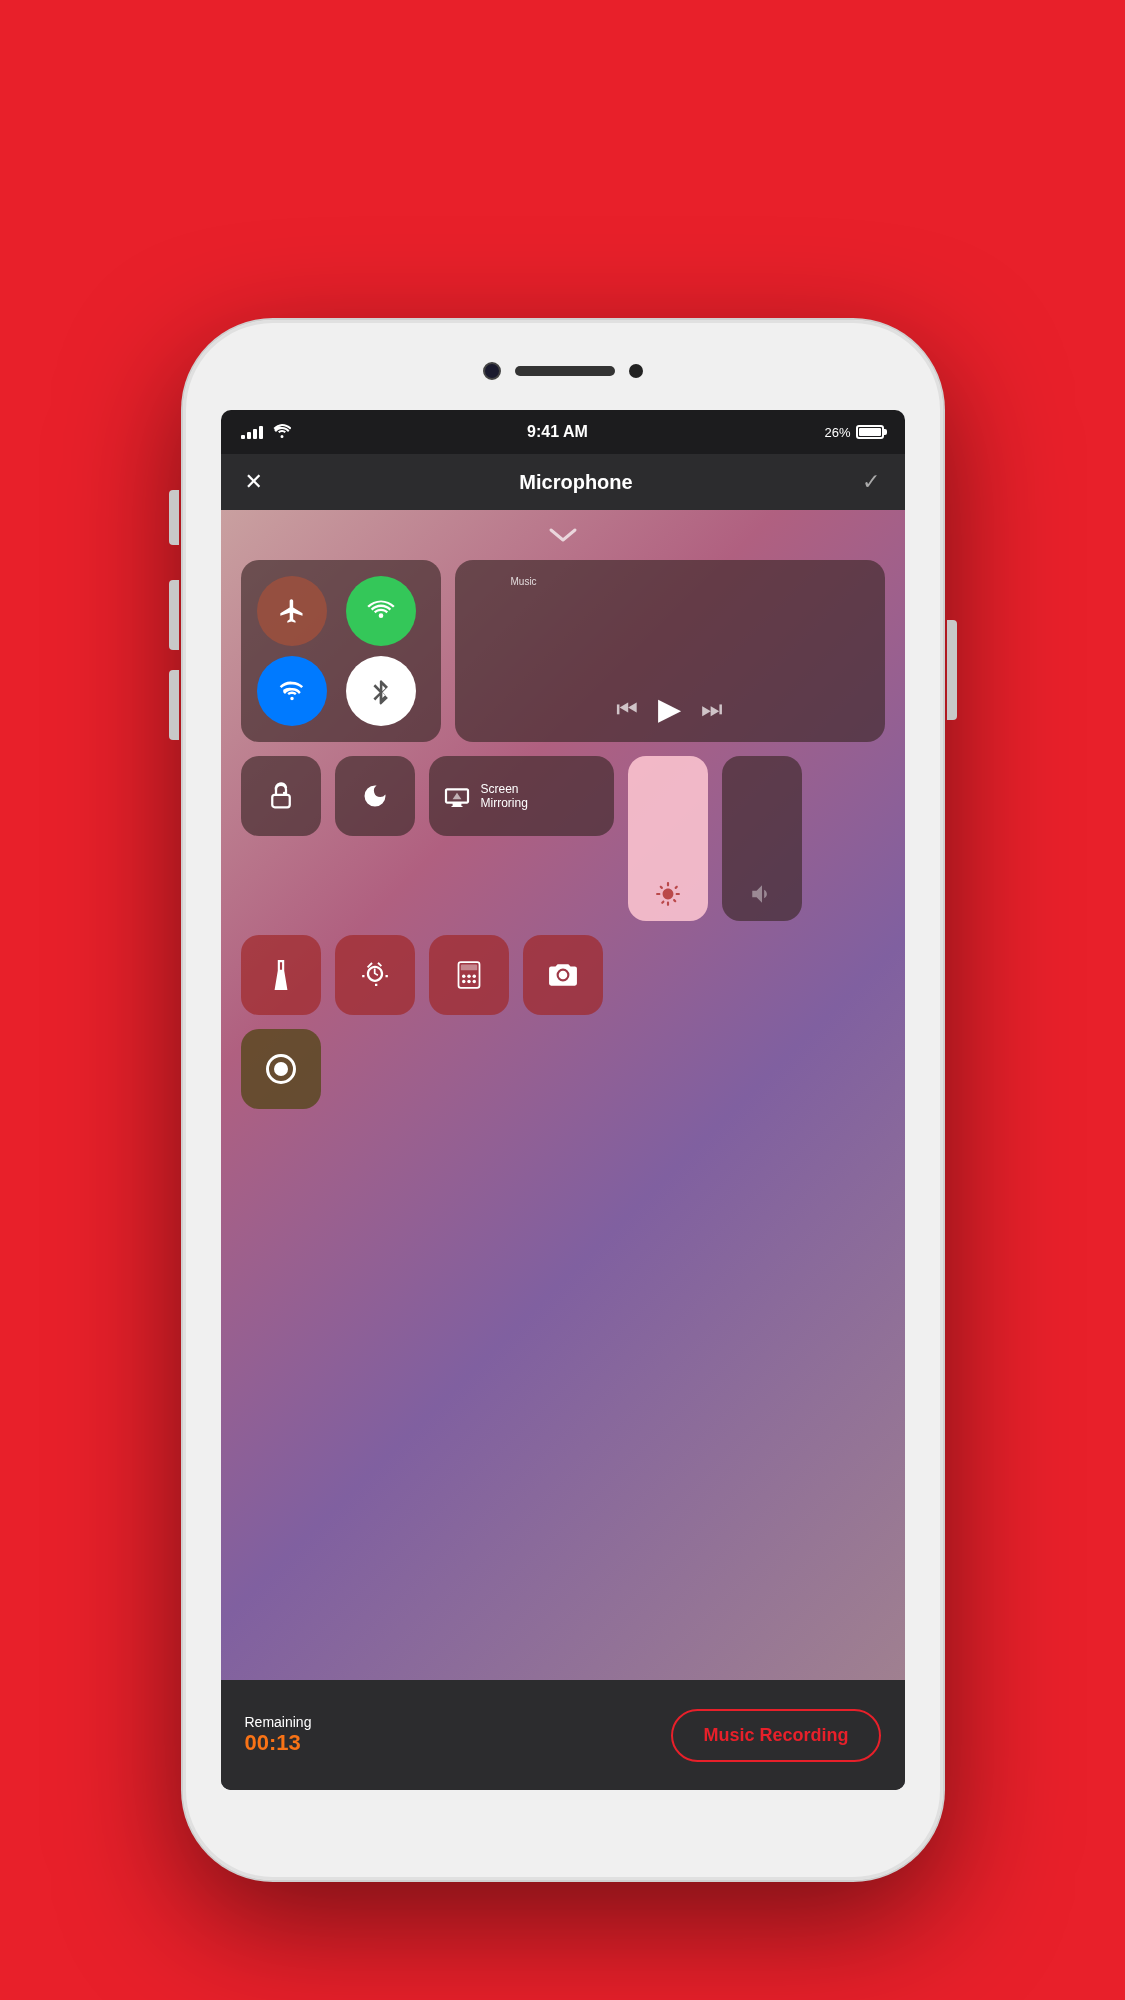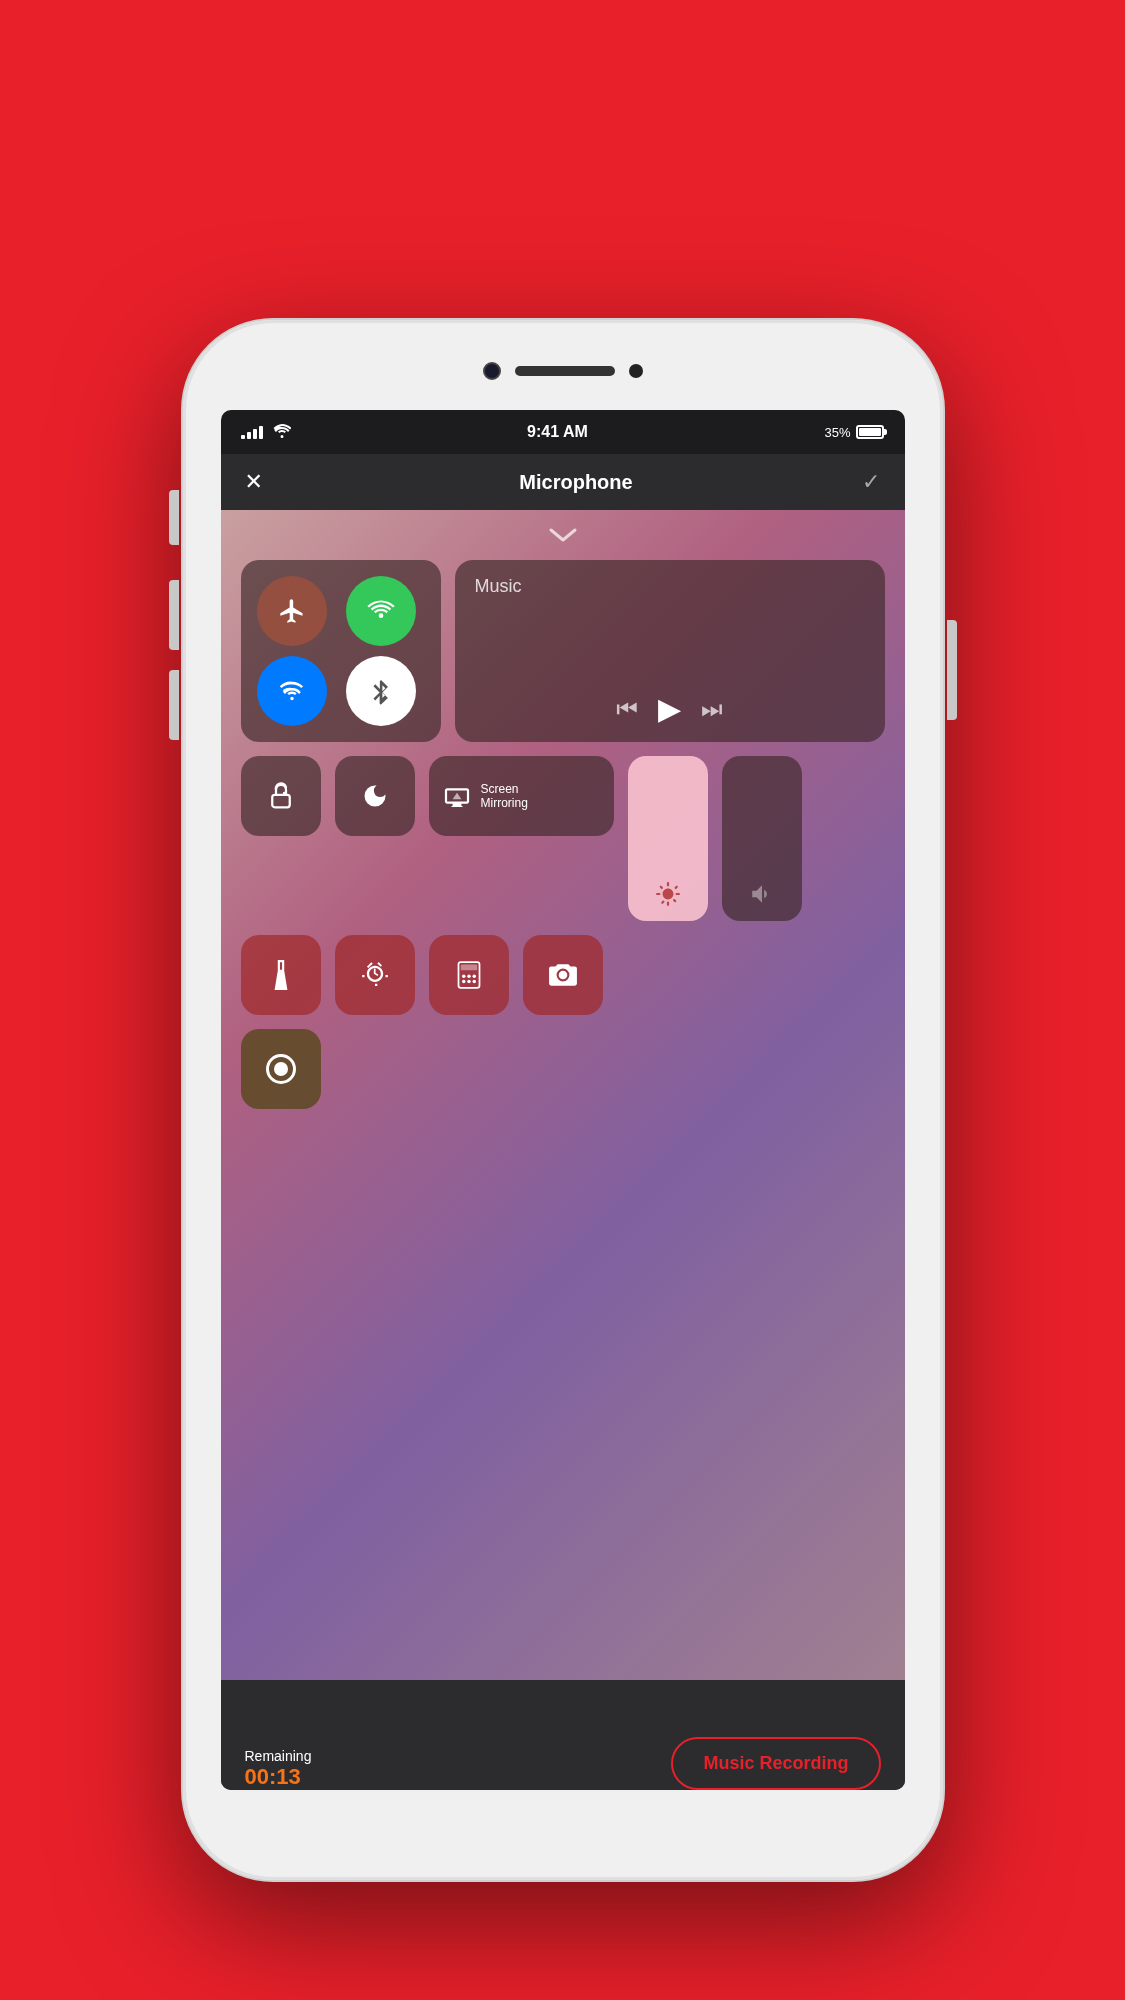--- a/index.html
+++ b/index.html
@@ -304,23 +304,24 @@
     .cc-music {
       background: rgba(60,40,40,0.65);
       border-radius: 18px;
       padding: 16px 20px;
       flex: 1;
       display: flex;
       flex-direction: column;
       justify-content: space-between;
     }
     .cc-music-label {
-      font-size: 18px;
+      font-size: 10px;
       color: rgba(255,255,255,0.8);
       font-weight: 500;
+      margin-left: 36px;
     }
     .cc-music-controls {
       display: flex;
       align-items: center;
       justify-content: center;
       gap: 20px;
       margin-top: 20px;
     }
     .music-btn {
       color: rgba(255,255,255,0.7);
@@ -435,21 +436,21 @@
 
     
     .bottom-bar {
       position: absolute;
       bottom: 0;
       left: 0;
       right: 0;
       height: 110px;
       background: #2c2c2e;
       display: flex;
-      align-items: flex-end;
+      align-items: center;
       justify-content: space-between;
       padding: 0 24px;
     }
     .remaining-section {
       display: flex;
       flex-direction: column;
     }
     .remaining-label {
       font-size: 14px;
       color: white;
@@ -507,21 +508,21 @@
           <div class="signal-bar" style="height:13px;"></div>
         </div>
         <div class="wifi-icon">
           <svg width="18" height="14" viewBox="0 0 18 14" fill="white">
             <path d="M9 11a1.5 1.5 0 1 1 0 3 1.5 1.5 0 0 1 0-3zm-4-3.5A5.5 5.5 0 0 1 9 6a5.5 5.5 0 0 1 4 1.5l-1.4 1.4A3.5 3.5 0 0 0 9 8a3.5 3.5 0 0 0-2.6 1l-1.4-1.5zm-3.5-3A9.5 9.5 0 0 1 9 3a9.5 9.5 0 0 1 7.5 3.5L15 8A7.5 7.5 0 0 0 9 5 7.5 7.5 0 0 0 3 8L1.5 6.5zM9 0a13.5 13.5 0 0 1 9.5 4l-1.5 1.5A11.5 11.5 0 0 0 9 2 11.5 11.5 0 0 0 2 5.5L.5 4A13.5 13.5 0 0 1 9 0z"></path>
           </svg>
         </div>
       </div>
       <div class="status-time">9:41 AM</div>
       <div class="status-right">
-        <span class="battery-text">35%</span>
+        <span class="battery-text">26%</span>
         <div class="battery-icon">
           <div class="battery-fill"></div>
         </div>
       </div>
     </div>
 
     <div class="nav-bar">
       <span class="nav-close">✕</span>
       <span class="nav-title">Microphone</span>
       <span class="nav-check">✓</span>

